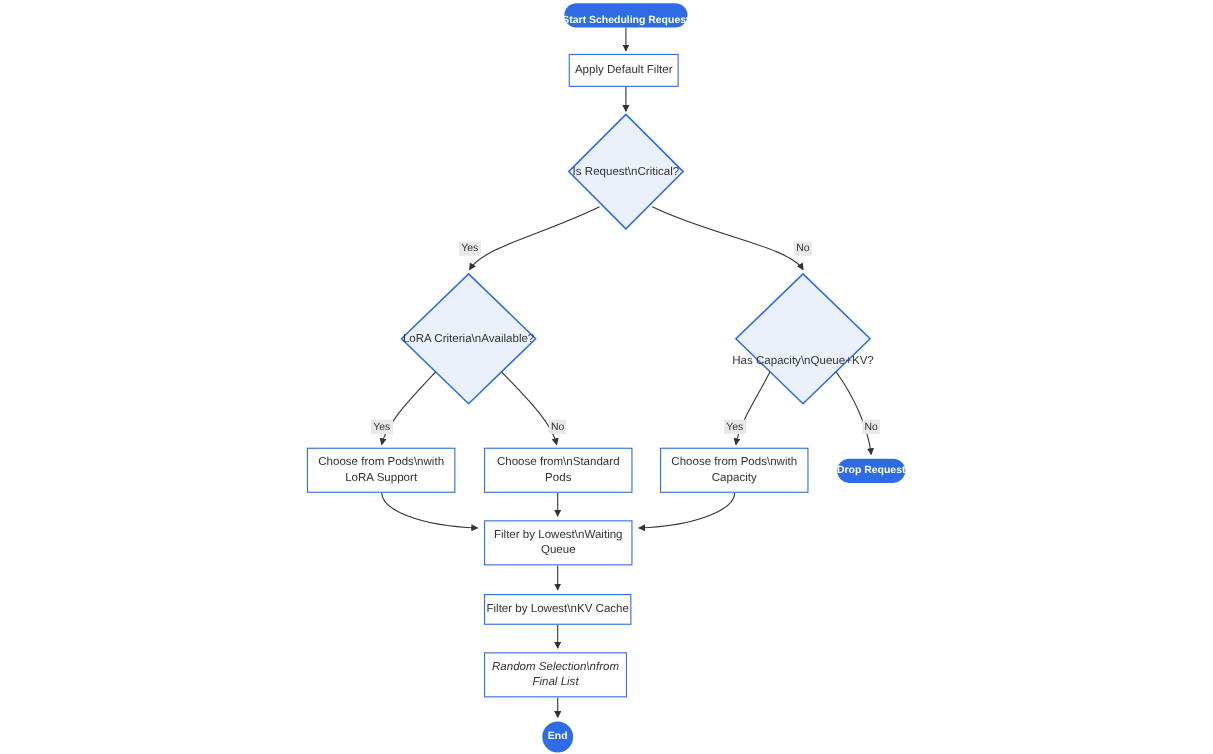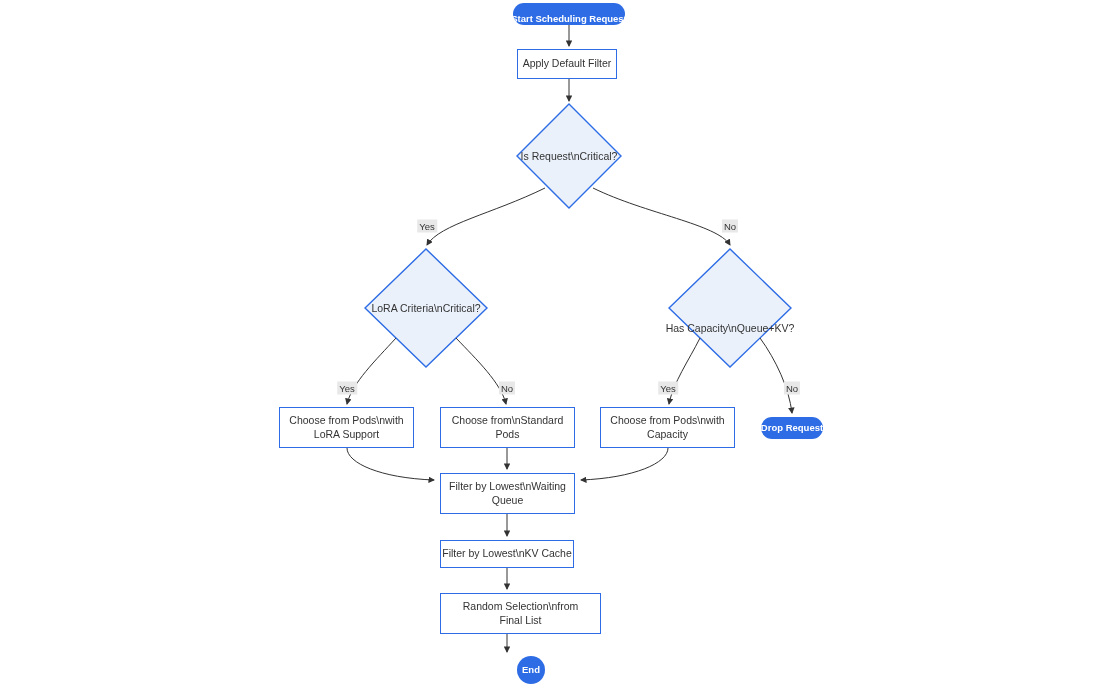--- a/index.html
+++ b/index.html
@@ -55,21 +55,20 @@
     border-radius: 12px;
     font-weight: bold;
     font-size: 9.5px;
   }
   .circle-node {
     background: var(--accent, #2d6ce5);
     color: #ffffff;
     border-radius: 50%;
     font-weight: bold;
     font-size: 9.5px;
-    margin-left: 24px;
   }
   .decision-label {
     position: absolute;
     transform: translate(-50%, -50%);
     font-size: 10.5px;
     white-space: nowrap;
     text-align: center;
   }
   .edge-label {
     position: absolute;
@@ -83,21 +82,21 @@
   }
   
   .n-start   { left: 513px; top: 3px;   width: 112px; height: 22px; justify-content: flex-end; }
   .n-apply   { left: 517px; top: 49px;  width: 100px; height: 30px; }
   .n-boxA    { left: 279px; top: 407px; width: 135px; height: 41px; }
   .n-boxB    { left: 440px; top: 407px; width: 135px; height: 41px; }
   .n-boxC    { left: 600px; top: 407px; width: 135px; height: 41px; }
   .n-drop    { left: 761px; top: 417px; width: 62px;  height: 22px; }
   .n-filterQ { left: 440px; top: 473px; width: 135px; height: 41px; }
   .n-filterK { left: 440px; top: 540px; width: 134px; height: 28px; }
-  .n-random  { left: 440px; top: 593px; width: 161px; height: 41px; }
+  .n-random  { left: 440px; top: 593px; width: 130px; height: 41px; font-style: italic; }
   .n-end     { left: 493px; top: 656px; width: 28px;  height: 28px; }
   .l-critical { left: 569px; top: 156px; }
   .l-lora     { left: 426px; top: 308px; }
   .l-capacity { left: 730px; top: 308px; margin-top: 20px; }
   .el-critical-yes { left: 427px; top: 226px; }
   .el-critical-no  { left: 730px; top: 226px; }
   .el-lora-yes     { left: 347px; top: 388px; }
   .el-lora-no      { left: 507px; top: 388px; }
   .el-capacity-yes { left: 668px; top: 388px; }
   .el-capacity-no  { left: 792px; top: 388px; }
@@ -140,21 +139,21 @@
 
   <div class="node rect-node n-apply">
       <div>Apply Default Filter</div>
     </div>
 
   <div class="decision-label l-critical">
       <div>Is Request\nCritical?</div>
     </div>
 
   <div class="decision-label l-lora">
-      <div>LoRA Criteria\nCritical?</div>
+      <div>LoRA Criteria\nAvailable?</div>
     </div>
 
   <div class="decision-label l-capacity">
       <div>Has Capacity\nQueue+KV?</div>
     </div>
 
   <div class="node rect-node n-boxA">
       <div>Choose from Pods\nwith</div>
       <div>LoRA Support</div>
     </div>

